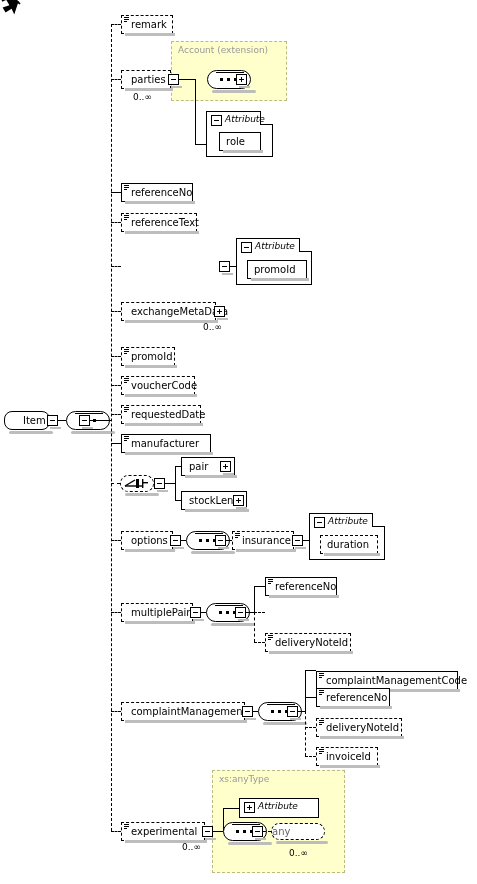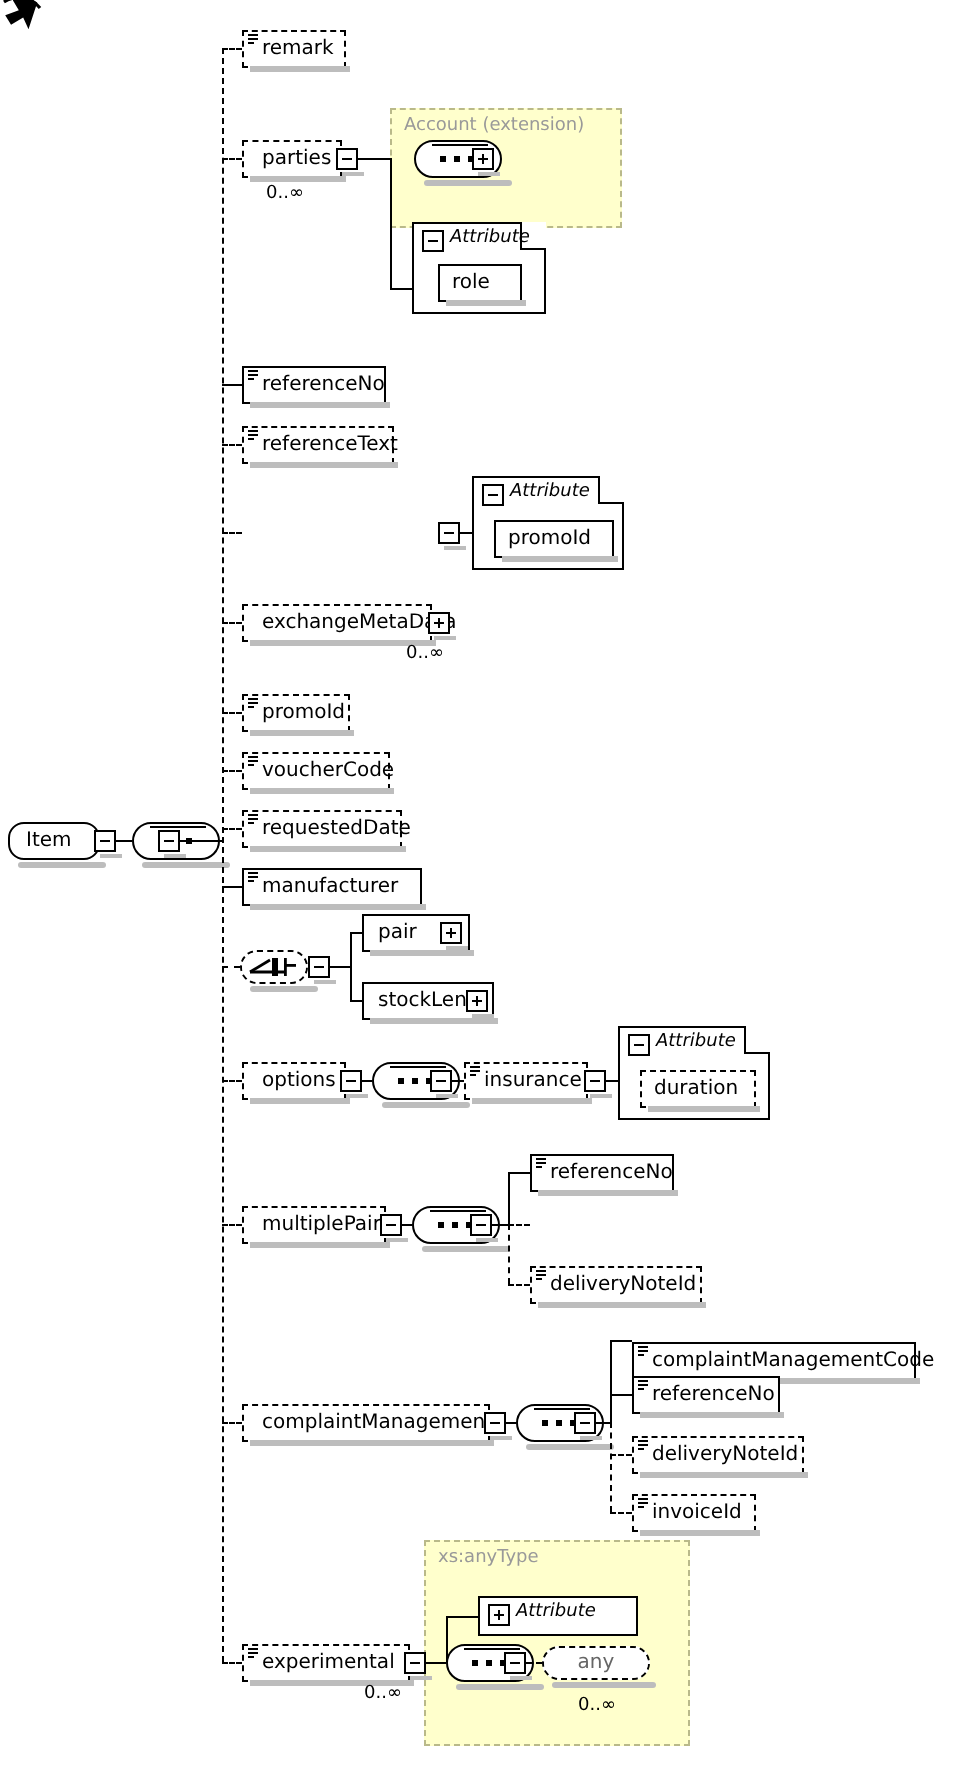--- a/index.html
+++ b/index.html
@@ -88,59 +88,59 @@
   }
   .attrbox .notch{
     position:absolute;right:-1px;top:-1px;width:12px;height:13px;
     background:#fff;border-left:1px solid #000;border-bottom:1px solid #000;
   }
 
   
   .anynode{
     position:absolute;height:17px;border:1px dashed #000;border-radius:9px;
     background:#fff;box-sizing:border-box;
-    display:flex;align-items:center;justify-content:center;
+    display:flex;align-items:center;
     font-size:10px;color:#666;
   }
   .anynode .ash{position:absolute;left:4px;top:17px;width:100%;height:3px;background:#bdbdbd;border-radius:2px;}
 
   
   .hline{position:absolute;height:0;border-top:1px solid #000;}
   .vline{position:absolute;width:0;border-left:1px solid #000;}
   .hdash{position:absolute;height:0;border-top:1px dashed #000;}
   .vdash{position:absolute;width:0;border-left:1px dashed #000;}
 
   
   .card{
     position:absolute;font-size:9px;color:#000;white-space:nowrap;
   }
 
   
   .rootnode{
     position:absolute;border:1px solid #000;border-radius:8px;background:#fff;
     height:19px;box-sizing:border-box;
-    display:flex;align-items:center;padding-left:8px;
+    display:flex;align-items:center;padding-left:18px;
     font-size:10px;
   }
   .rootnode .rsh{position:absolute;left:4px;top:19px;width:100%;height:3px;background:#bdbdbd;border-radius:4px;}
 
   
   .cursor{position:absolute;left:0;top:0;width:46px;height:34px;}
 </style>
 </head>
 <body>
 
 <div id="canvas">
 
   <svg class="cursor" viewBox="0 0 46 34">
     <path d="M2 0 L2 6 L6 10 L0 14 L4 18 L9 13 L13 18 L14 4 Z" fill="#000000" transform="translate(6,-6) rotate(14)"></path>
     <path d="M0 2 C6 -2 14 0 18 5" stroke="#000000" fill="none" stroke-width="1.6" transform="translate(2,-1)"></path>
   </svg>
 
-  <div class="typebox" style="left:195px;top:41px;width:116px;height:60px;margin-top:13px;">
+  <div class="typebox" style="left:171px;top:41px;width:116px;height:60px;">
     <span class="typelabel">Account  (extension)</span>
   </div>
 
   <div class="typebox" style="left:212px;top:770px;width:133px;height:103px;">
     <span class="typelabel">xs:anyType</span>
   </div>
 
   <div class="rootnode" style="left:4px;top:411px;width:46px;">
     <span>Item</span>
     <span class="rsh"></span>

